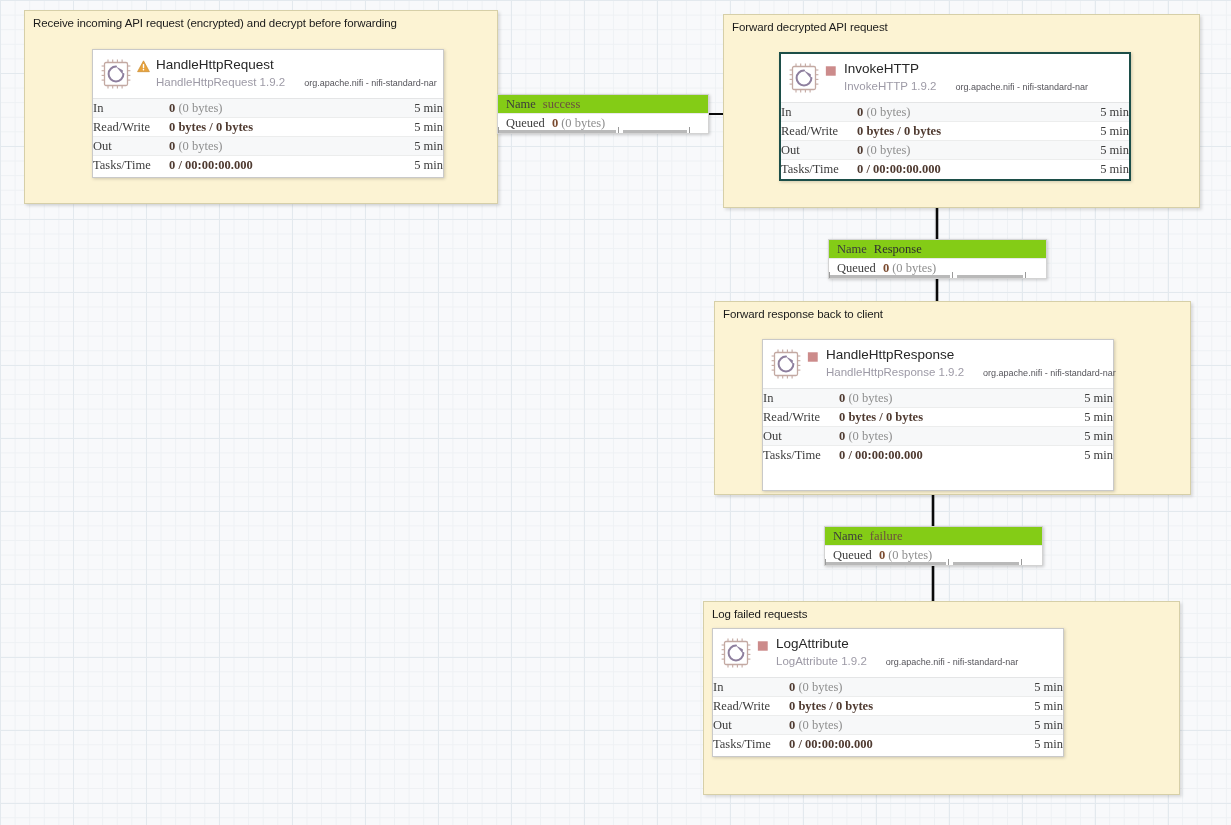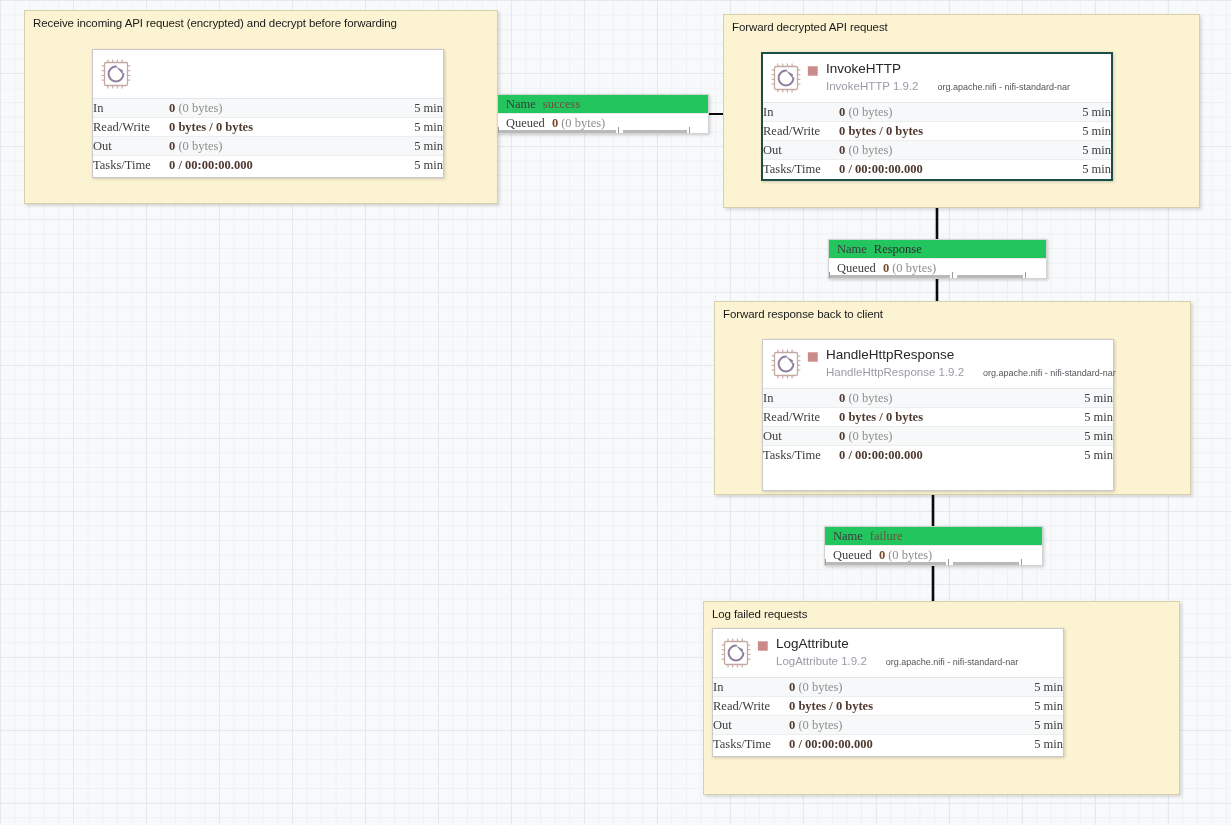--- a/index.html
+++ b/index.html
@@ -36,21 +36,21 @@
   }
 
   
   .proc{
     position:absolute;
     background:#ffffff;
     border:1px solid #c9c9c9;
     box-shadow:1px 1px 3px rgba(0,0,0,.18);
     box-sizing:border-box;
   }
-  .proc.selected{ border:2px solid #1c4e48; }
+  .proc.selected{ border:2px solid #1c4e48;margin-left:18px; }
 
   .proc-head{
     display:flex;align-items:flex-start;
     padding:8px 6px 5px 8px;
     box-sizing:border-box;
     height:48px;
   }
   .proc-icon{
     width:30px;height:30px;flex:0 0 30px;
     margin-right:6px;margin-top:1px;
@@ -100,21 +100,21 @@
     border:1px solid #d3d3d3;
     box-shadow:1px 1px 3px rgba(0,0,0,.20);
     box-sizing:border-box;
     font-family:"Liberation Serif", serif;
   }
   .conn-row{
     display:flex;align-items:center;height:19px;
     padding-left:8px;font-size:12.5px;color:#3c3c3c;
     box-sizing:border-box;
   }
-  .conn-row.r0{background:#22c55e;border-bottom:1px solid #e8e9ea;}
+  .conn-row.r0{background:#84cc16;border-bottom:1px solid #e8e9ea;}
   .conn-row.r1{background:#ffffff;}
   .conn-key{margin-right:7px;color:#3c3c3c;}
   .conn-val{font-weight:normal;color:#6b4f3f;}
   .conn-val.strong{color:#2f2f2f;}
   .conn-qnum{font-weight:bold;color:#7a4a2e;margin-right:3px;}
   .conn-qparen{color:#8e8e8e;}
   .conn-bar{
     position:absolute;left:0;bottom:0;width:100%;height:7px;
     display:flex;align-items:flex-end;
   }
@@ -174,20 +174,28 @@
                 <line x1="3.5" y1="16.4" x2="0.6" y2="16.4"></line>
                 <line x1="3.5" y1="21.1" x2="0.6" y2="21.1"></line>
                 <line x1="26.5" y1="7" x2="29.4" y2="7"></line>
                 <line x1="26.5" y1="11.7" x2="29.4" y2="11.7"></line>
                 <line x1="26.5" y1="16.4" x2="29.4" y2="16.4"></line>
                 <line x1="26.5" y1="21.1" x2="29.4" y2="21.1"></line>
               </g>
               <path d="M 22.4 15 A 7.4 7.4 0 1 1 15 7.6" fill="none" stroke="#8e7f9e" stroke-width="2" stroke-linecap="round"></path>
               <path d="M 15 7.6 L 21.8 11.2 L 21.8 15.4 Z" fill="#8e7f9e"></path>
             </svg></span>
+          <span class="proc-head-text"><span class="proc-name-row">
+              <span class="status-ico"><svg viewBox="0 0 14 14" width="13" height="13">
+                  <path d="M7 0.9 L13.4 12.6 L0.6 12.6 Z" fill="#e8a33d" stroke="#c8882c" stroke-width="0.7" stroke-linejoin="round"></path>
+                  <rect x="6.25" y="4.4" width="1.5" height="4.4" rx="0.6" fill="#ffffff"></rect>
+                  <circle cx="7" cy="10.4" r="0.85" fill="#ffffff"></circle>
+                </svg></span>
+              <span class="proc-name">HandleHttpRequest</span>
+            </span><span class="proc-type">HandleHttpRequest 1.9.2</span><span class="proc-bundle">org.apache.nifi - nifi-standard-nar</span></span>
         </div>
         <table class="stats">
           <tbody>
             <tr class="odd">
               <td class="st-label">In</td>
               <td class="st-val"><b>0</b><span class="paren"> (0 bytes)</span></td>
               <td class="st-time">5 min</td>
             </tr>
             <tr class="even">
               <td class="st-label">Read/Write</td>

